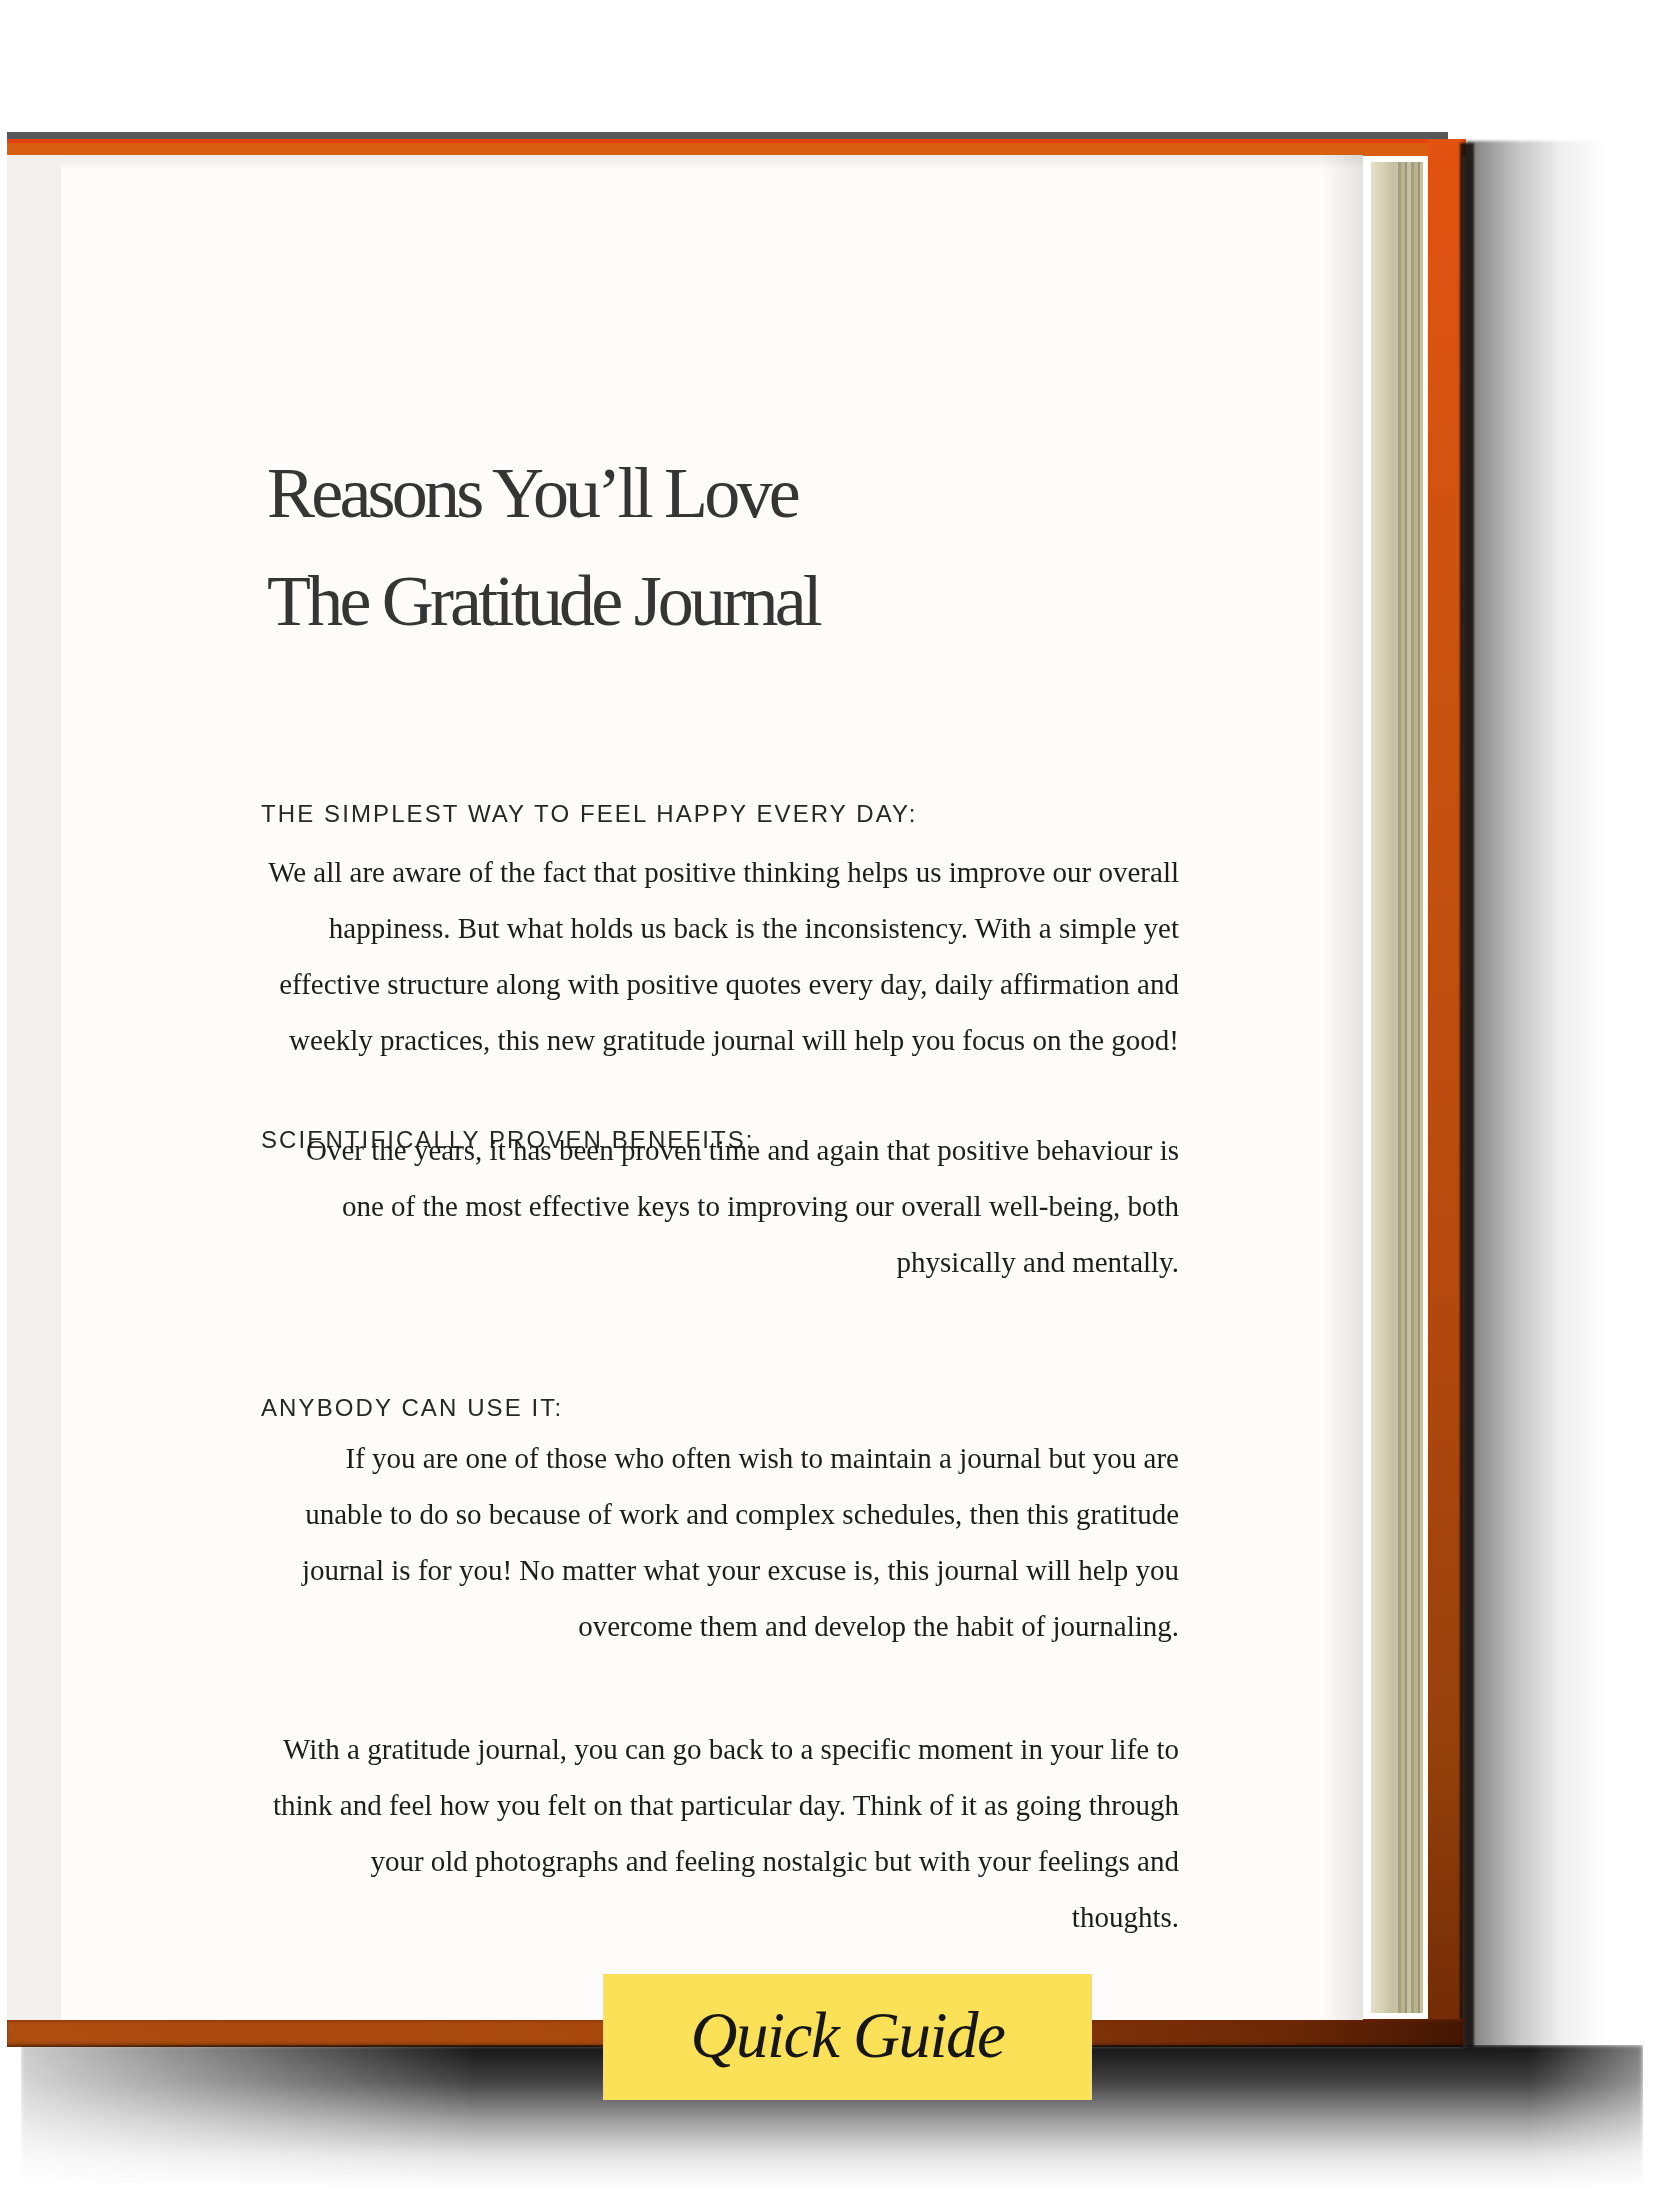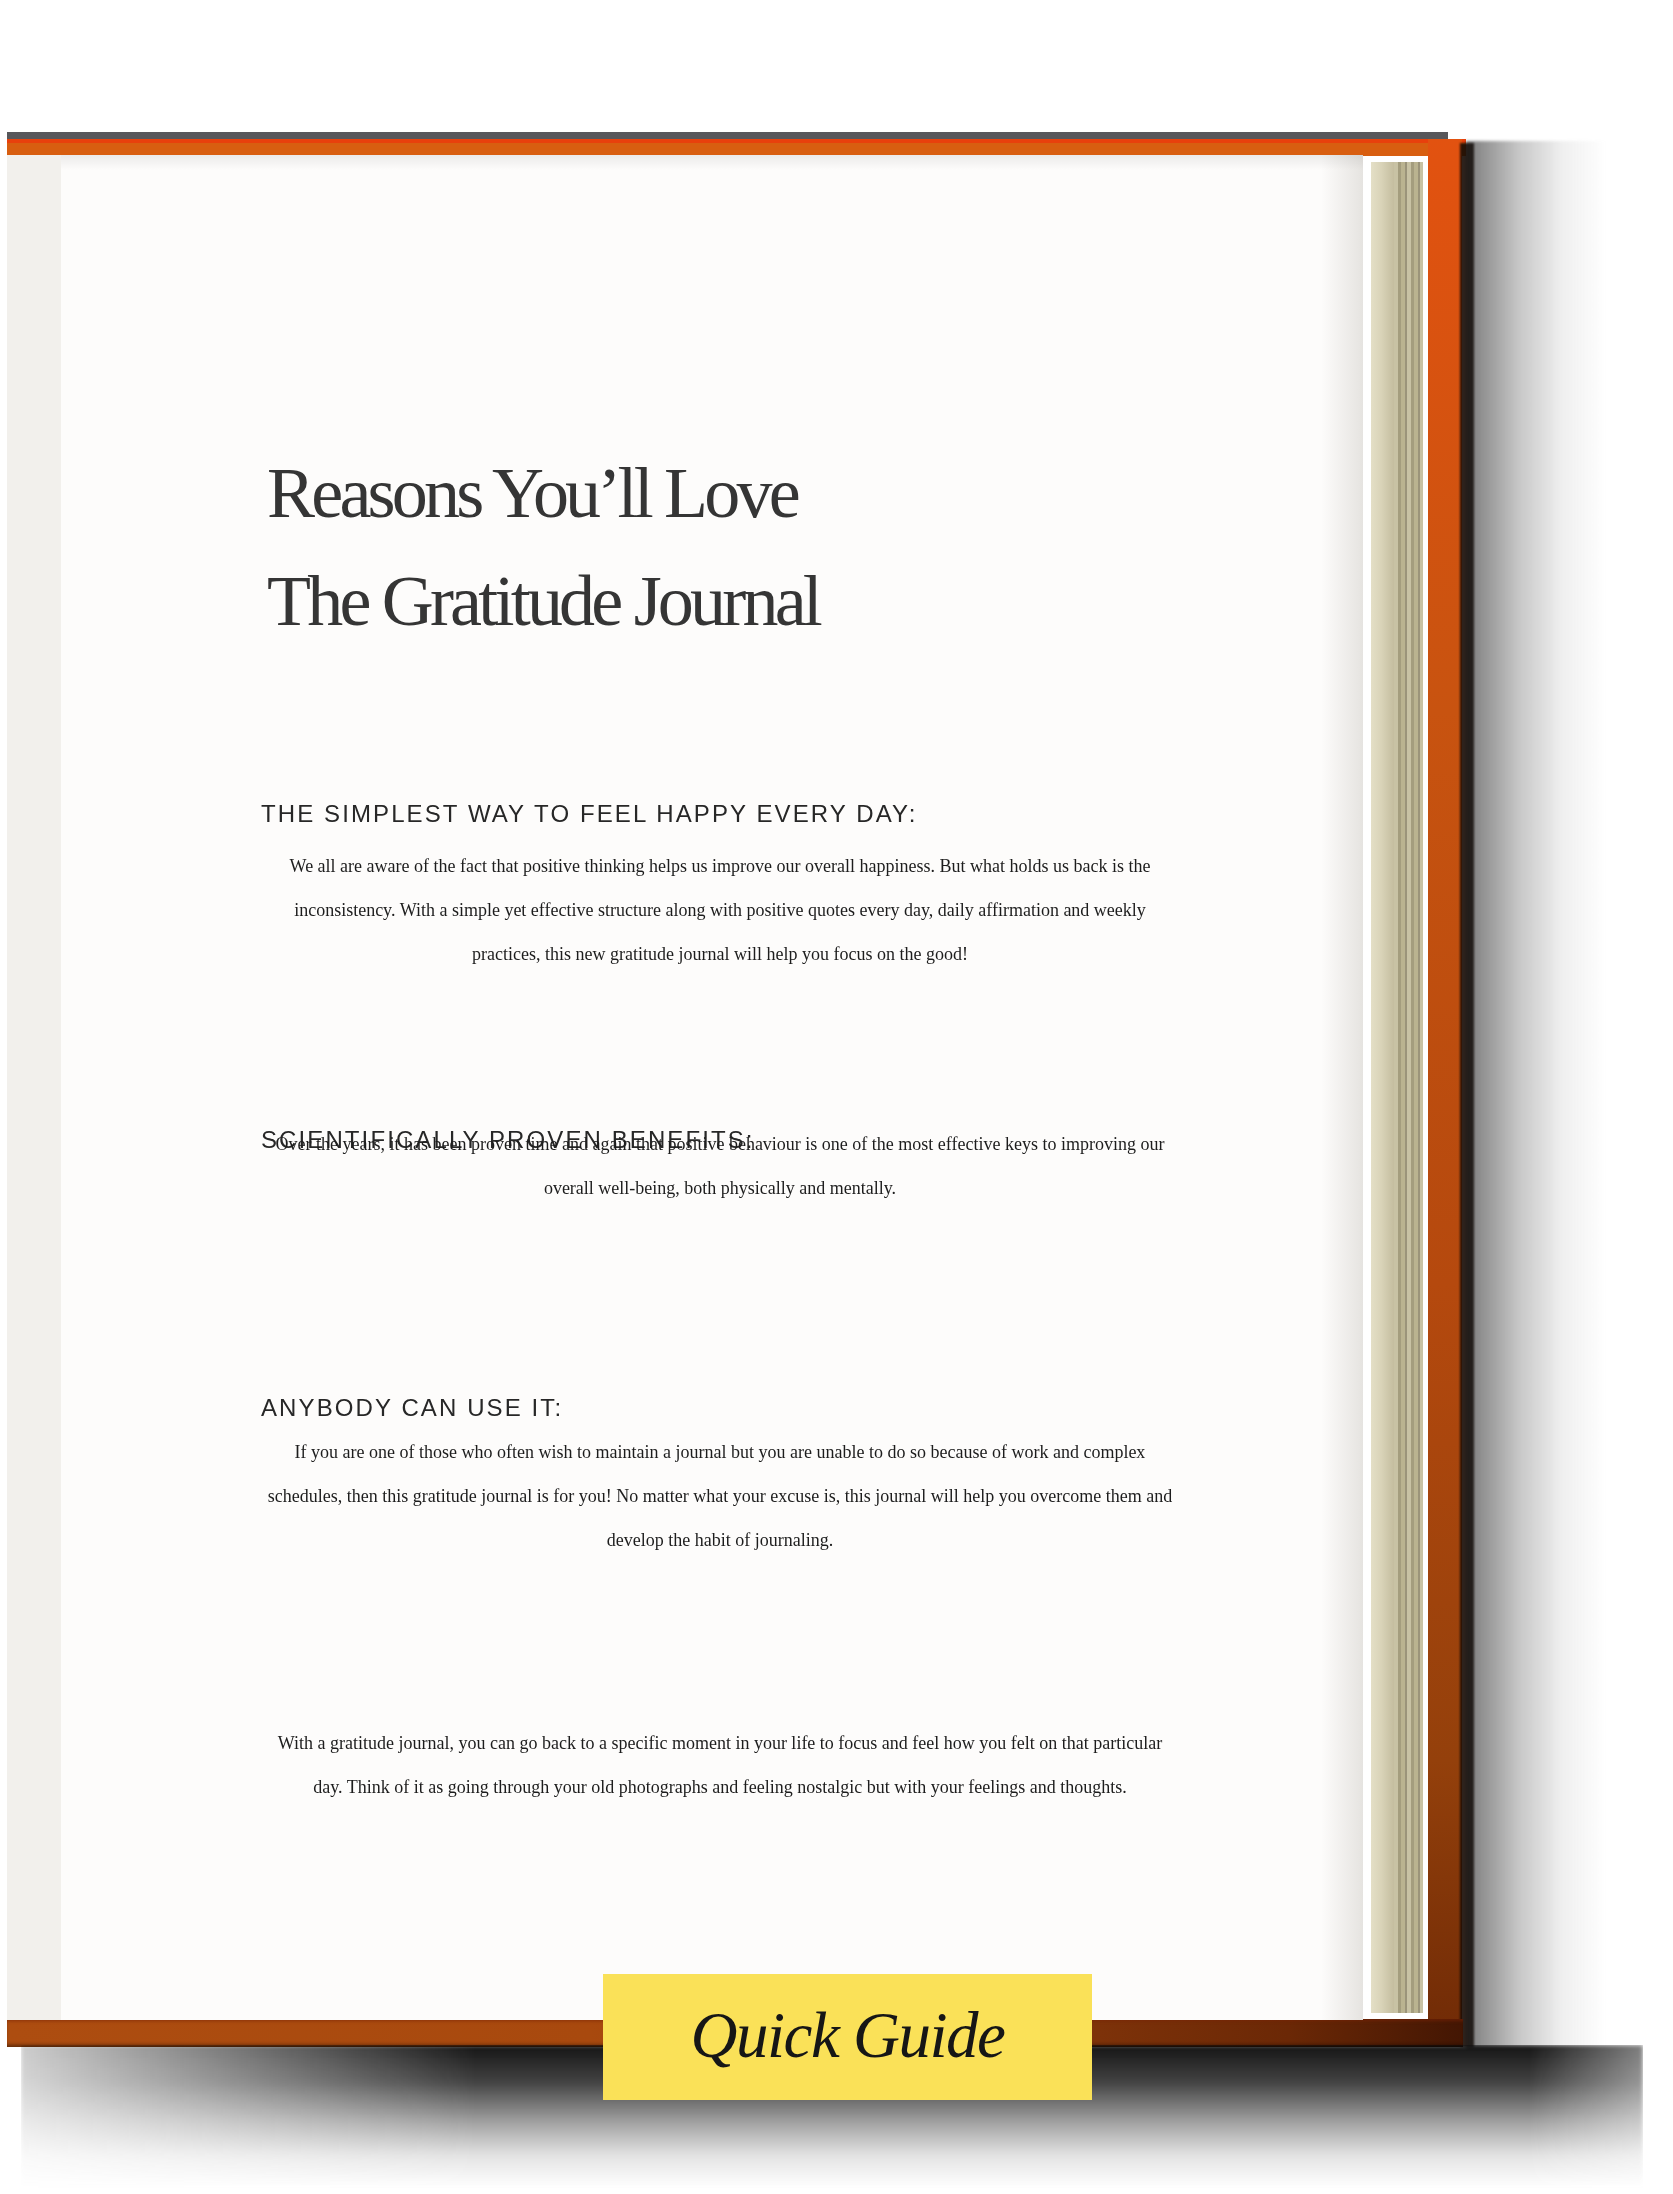--- a/index.html
+++ b/index.html
@@ -101,22 +101,22 @@
 
   .sec-heading{
     position:absolute;left:193px;width:981px;height:30px;line-height:30px;
     font-family:"Liberation Sans",sans-serif;font-weight:400;
     font-size:24px;letter-spacing:2.1px;color:var(--heading_dark);
     white-space:nowrap;
   }
   .sec-body{
     position:absolute;left:193px;width:932px;
     font-family:"Liberation Serif","DejaVu Serif",serif;
-    font-size:18px;line-height:44px;color:var(--text_dark);
-    text-align:center;
+    font-size:29px;line-height:56px;color:var(--text_dark);
+    text-align:right;
   }
   #s1h{top:637px;}  #s1b{top:682px;}
   #s2h{top:963px;} #s2b{top:960px;}
   #s3h{top:1231px;} #s3b{top:1268px;}
   #s4h{top:1514px;} #s4b{top:1559px;}
 
   
   .quick-guide-tab{
     position:absolute;left:596px;top:1967px;width:489px;height:126px;
     background:var(--tab_yellow);
@@ -157,21 +157,21 @@
 
     <div id="s1h" class="sec-heading">THE SIMPLEST WAY TO FEEL HAPPY EVERY DAY:</div>
     <p id="s1b" class="sec-body">We all are aware of the fact that positive thinking helps us improve our overall happiness. But what holds us back is the inconsistency. With a simple yet effective structure along with positive quotes every day, daily affirmation and weekly practices, this new gratitude journal will help you focus on the good!</p>
 
     <div id="s2h" class="sec-heading">SCIENTIFICALLY PROVEN BENEFITS:</div>
     <p id="s2b" class="sec-body">Over the years, it has been proven time and again that positive behaviour is one of the most effective keys to improving our overall well-being, both physically and mentally.</p>
 
     <div id="s3h" class="sec-heading">ANYBODY CAN USE IT:</div>
     <p id="s3b" class="sec-body">If you are one of those who often wish to maintain a journal but you are unable to do so because of work and complex schedules, then this gratitude journal is for you! No matter what your excuse is, this journal will help you overcome them and develop the habit of journaling.</p>
 
-    <p id="s4b" class="sec-body">With a gratitude journal, you can go back to a specific moment in your life to focus and feel how you felt on that particular day. Think of it as going through your old photographs and feeling nostalgic but with your feelings and thoughts.</p>
+    <p id="s4b" class="sec-body">With a gratitude journal, you can go back to a specific moment in your life to think and feel how you felt on that particular day. Think of it as going through your old photographs and feeling nostalgic but with your feelings and thoughts.</p>
   </div>
 
   <div class="quick-guide-tab">
     <span class="quick-guide-label">Quick Guide</span>
   </div>
 
 </div>
 
 
 </body></html>

